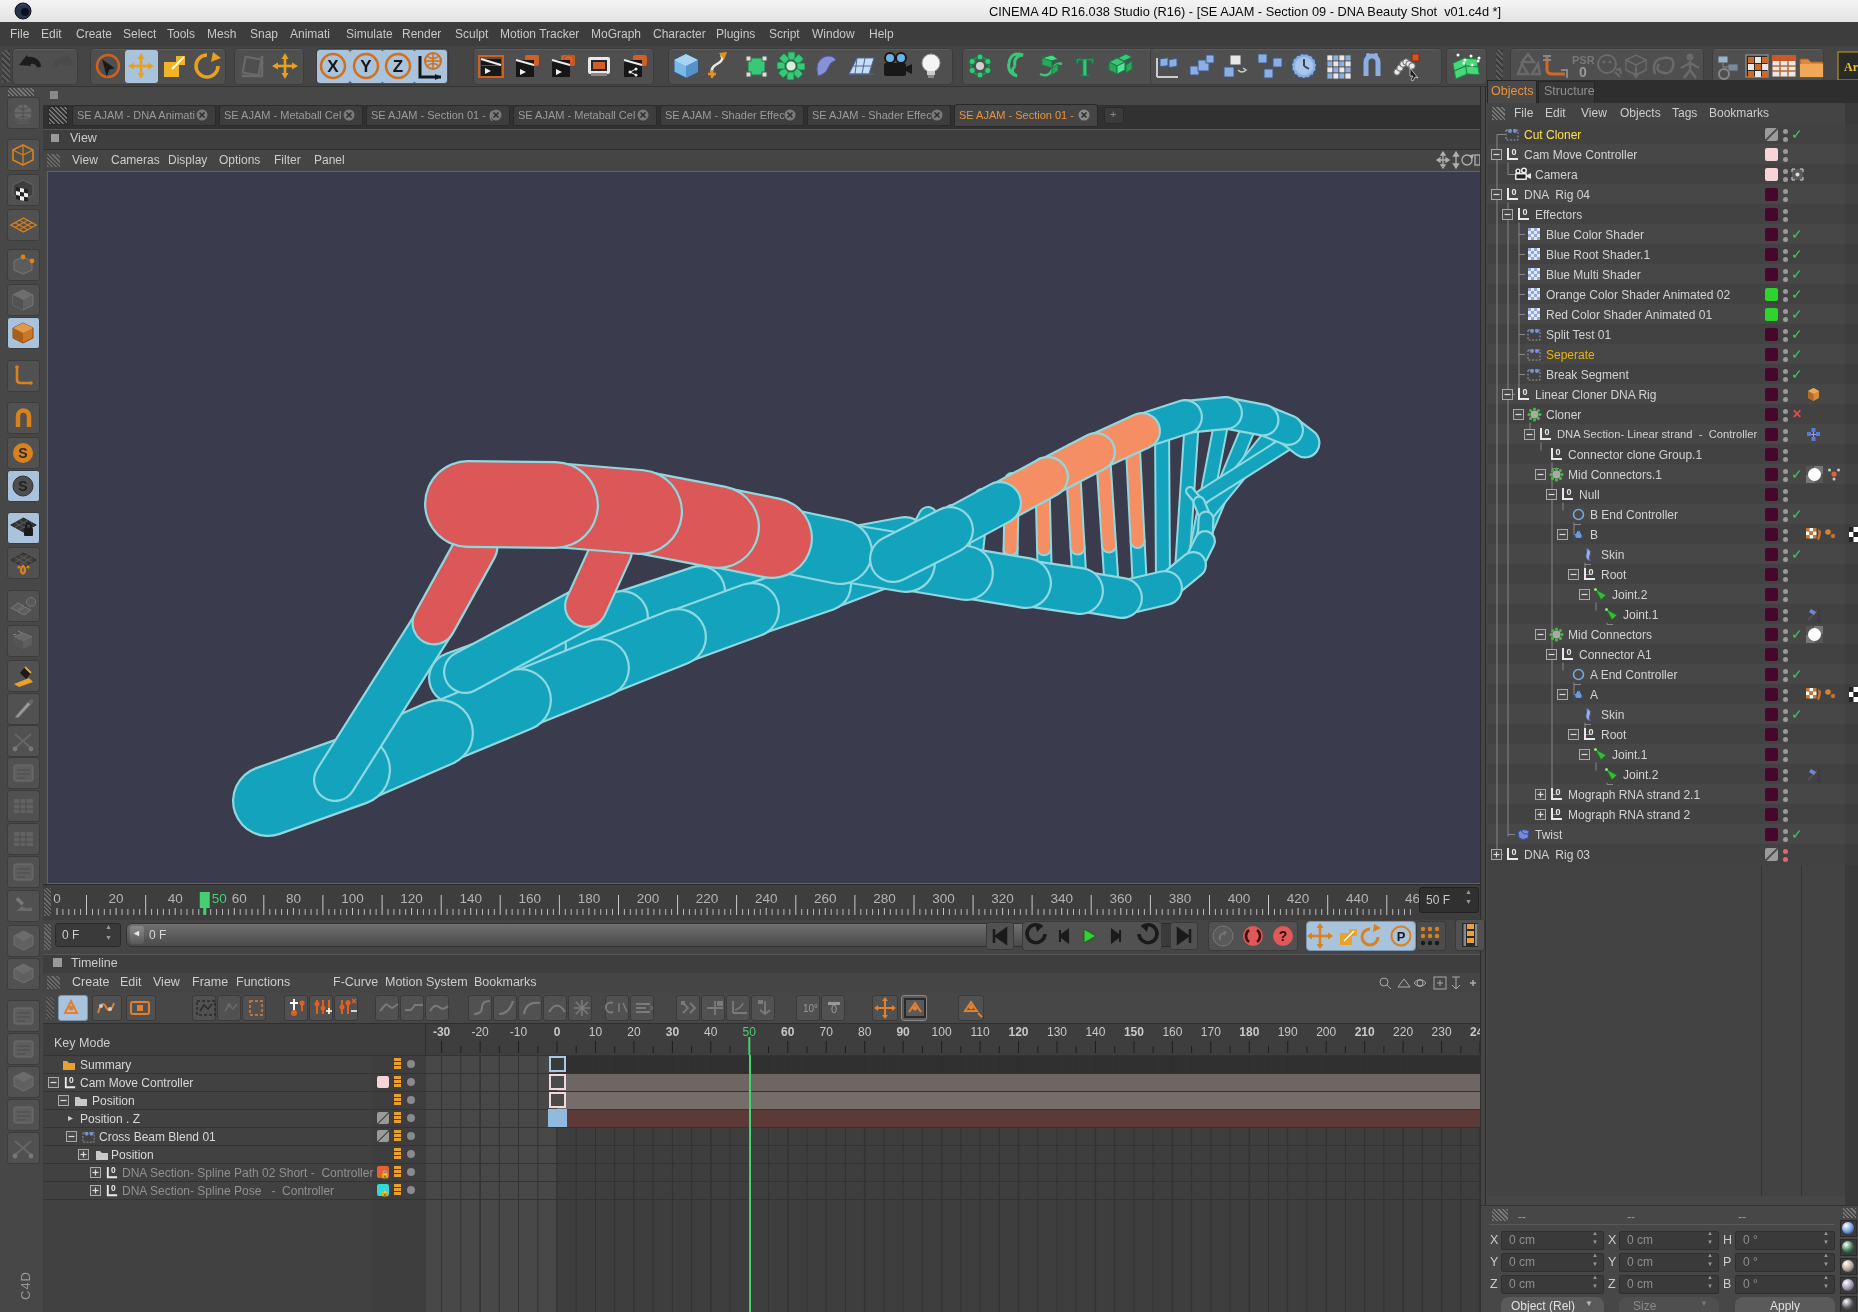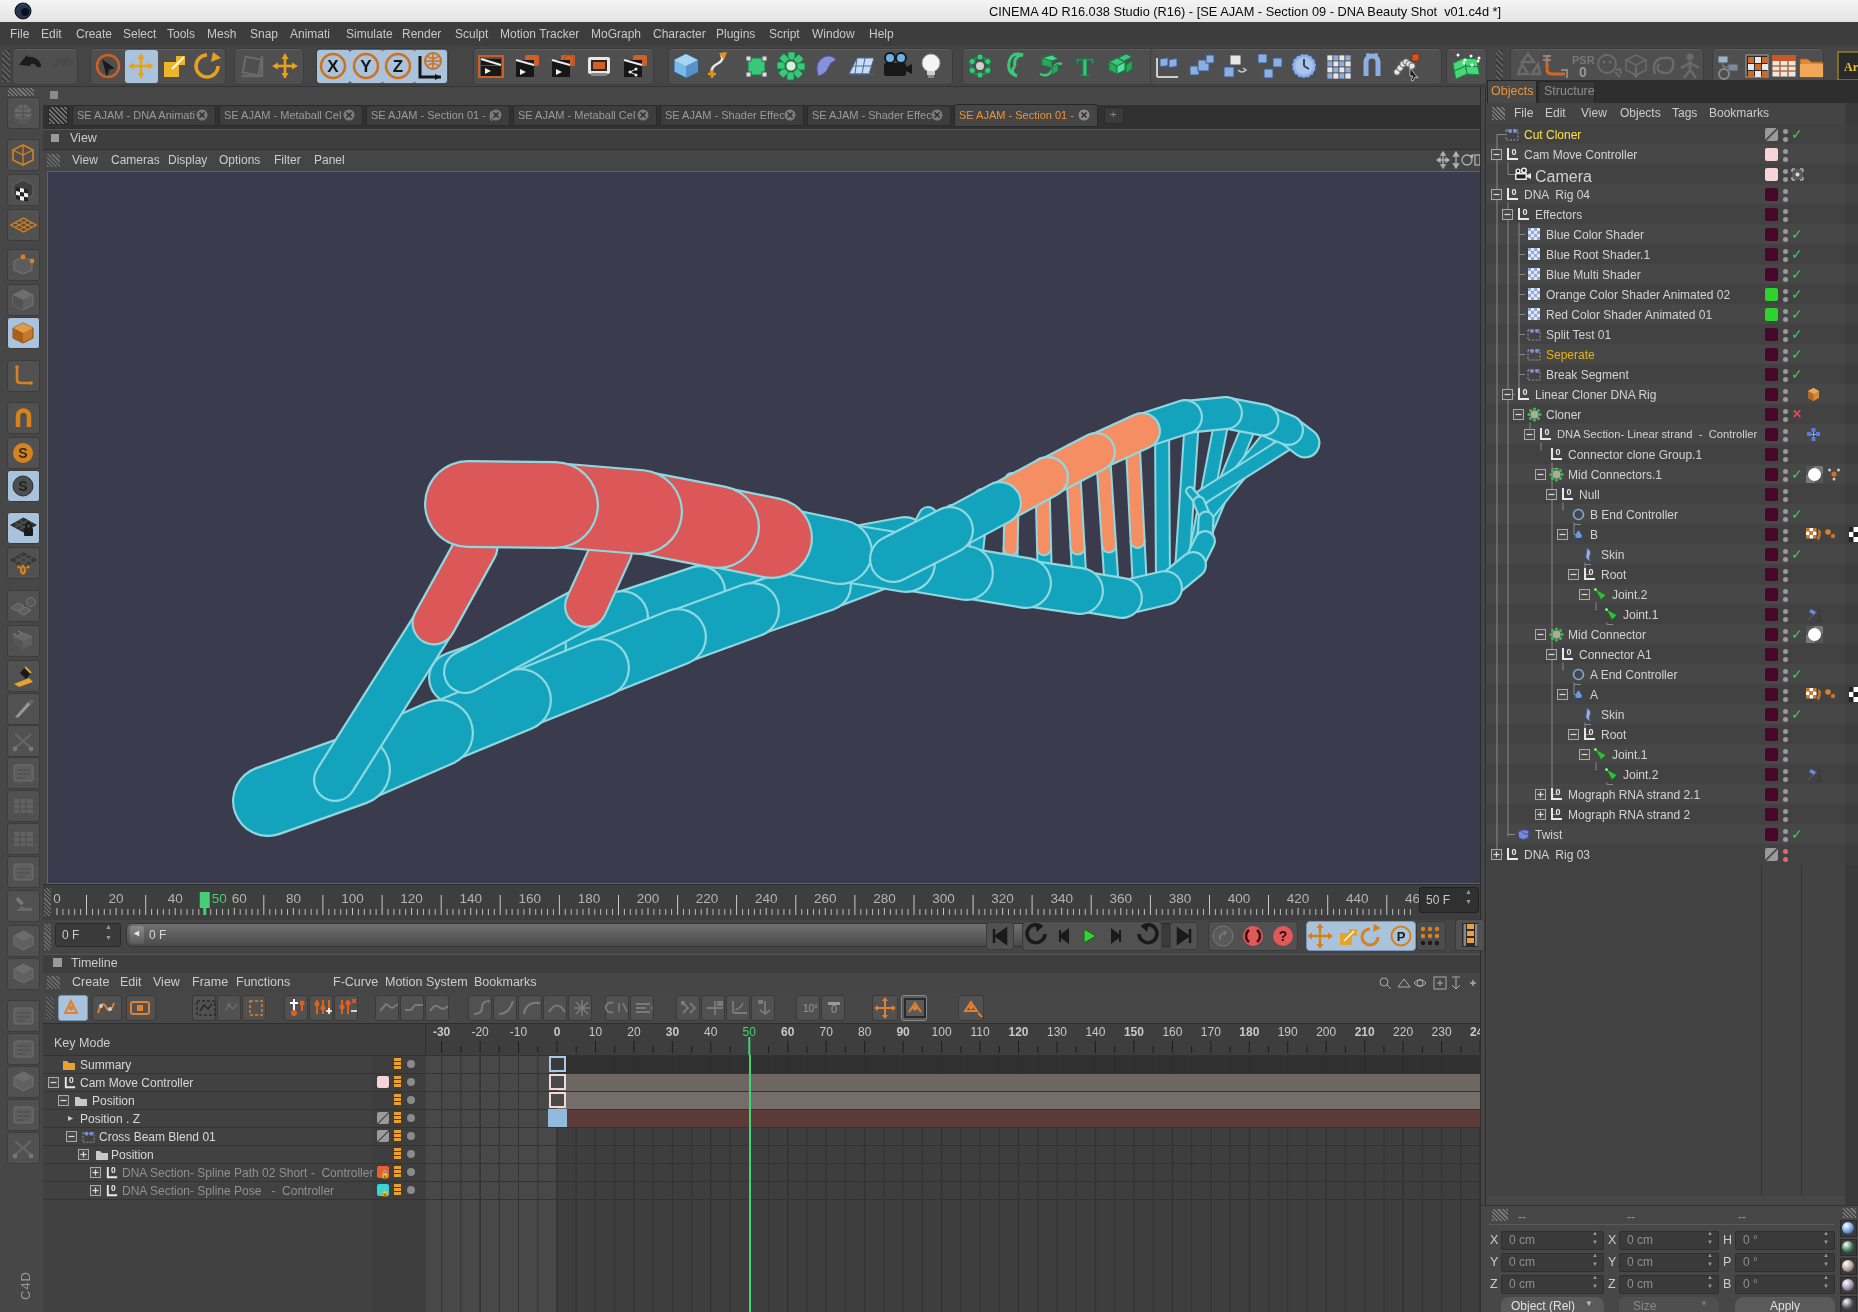--- a/index.html
+++ b/index.html
@@ -788,21 +788,21 @@
       <path d="M3 1 V12 H13" stroke="#e8e8e8" stroke-width="2" fill="none"></path>
       <text x="9" y="8" font-size="9" font-weight="bold" fill="#e8e8e8" text-anchor="middle" font-family="Liberation Sans">0</text>
     </svg>
 <svg style="left:1491px;top:149px;" width="11" height="11" viewBox="0 0 11 11">
       <rect x="0.5" y="0.5" width="10" height="10" fill="#4a4a4a" stroke="#aaa"></rect>
       <line x1="2.5" y1="5.5" x2="8.5" y2="5.5" stroke="#ddd" stroke-width="1.2"></line>
     </svg>
 <div class="a" style="left:1765px;top:148px;width:13px;height:13px;background:#f6d4d8;border-radius:2px;"></div>
 <div class="a" style="left:1783px;top:149px;width:5px;height:5px;border-radius:50%;background:#9a9a9a;"></div>
 <div class="a" style="left:1783px;top:157px;width:5px;height:5px;border-radius:50%;background:#9a9a9a;"></div>
-<div class="txt" style="left:1535px;top:168px;font-size:16px;color:#d2d2d2;font-weight:normal;">Camera</div>
+<div class="txt" style="left:1535px;top:168px;font-size:12px;color:#d2d2d2;font-weight:normal;">Camera</div>
 <svg style="left:1514px;top:167px;" width="17" height="15" viewBox="0 0 17 15">
       <circle cx="4" cy="4" r="2.6" fill="#eee"></circle>
       <circle cx="10" cy="3.5" r="3" fill="#eee"></circle>
       <rect x="1" y="6" width="12" height="7" rx="1" fill="#e8e8e8"></rect>
       <path d="M13 8 l4 -2 v6 l-4 -2 Z" fill="#e8e8e8"></path>
       <circle cx="4" cy="4" r="1.2" fill="#222"></circle>
       <circle cx="10" cy="3.5" r="1.4" fill="#222"></circle>
       <rect x="2.5" y="7.5" width="9" height="4" fill="#222"></rect>
     </svg>
 <div class="a" style="left:1765px;top:168px;width:13px;height:13px;background:#f6d4d8;border-radius:2px;"></div>
@@ -1174,21 +1174,21 @@
 <div class="a" style="left:1765px;top:608px;width:13px;height:13px;background:#46082a;border-radius:2px;"></div>
 <div class="a" style="left:1783px;top:609px;width:5px;height:5px;border-radius:50%;background:#9a9a9a;"></div>
 <div class="a" style="left:1783px;top:617px;width:5px;height:5px;border-radius:50%;background:#9a9a9a;"></div>
 <svg style="left:1806px;top:606px;" width="16" height="17" viewBox="0 0 16 17">
       <path d="M2 14 L8 8 M8 8 L12 4" stroke="#555" stroke-width="1.5"></path>
       <path d="M5 3 l5 3 -2 3 -5 -3 Z" fill="#6a88e0"></path>
       <text x="11" y="7" font-size="5.5" fill="#333" font-family="Liberation Sans">P</text>
       <text x="11" y="12" font-size="5.5" fill="#333" font-family="Liberation Sans">S</text>
       <text x="11" y="17" font-size="5.5" fill="#333" font-family="Liberation Sans">R</text>
     </svg>
-<div class="txt" style="left:1568px;top:628px;font-size:12px;color:#d2d2d2;font-weight:normal;">Mid Connector</div>
+<div class="txt" style="left:1568px;top:628px;font-size:12px;color:#d2d2d2;font-weight:normal;">Mid Connectors</div>
 <svg style="left:1549px;top:627px;" width="15" height="15" viewBox="0 0 15 15">
       <circle cx="7.5" cy="7.5" r="4" fill="#aaa"></circle>
       <g fill="#35c435">
         <circle cx="13.0" cy="7.5" r="1.6"></circle>
         <circle cx="11.390635480419599" cy="11.387538496079513" r="1.6"></circle>
         <circle cx="7.504379796909033" cy="12.99999825612509" r="1.6"></circle>
         <circle cx="3.6155609534899713" cy="11.393729997566377" r="1.6"></circle>
         <circle cx="2.0000069754985326" cy="7.508759591040677" r="1.6"></circle>
         <circle cx="3.6031779544424998" cy="3.618662866323378" r="1.6"></circle>
         <circle cx="7.486860620382451" cy="2.0000156948675514" r="1.6"></circle>

